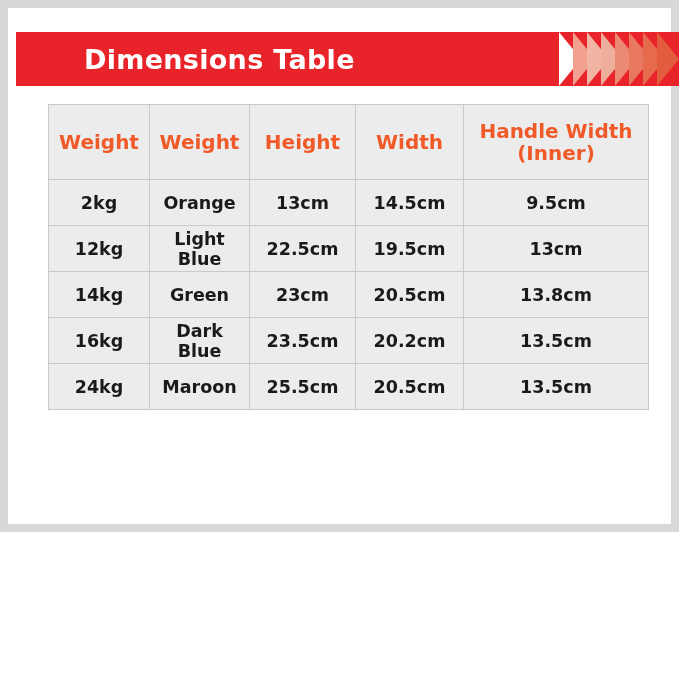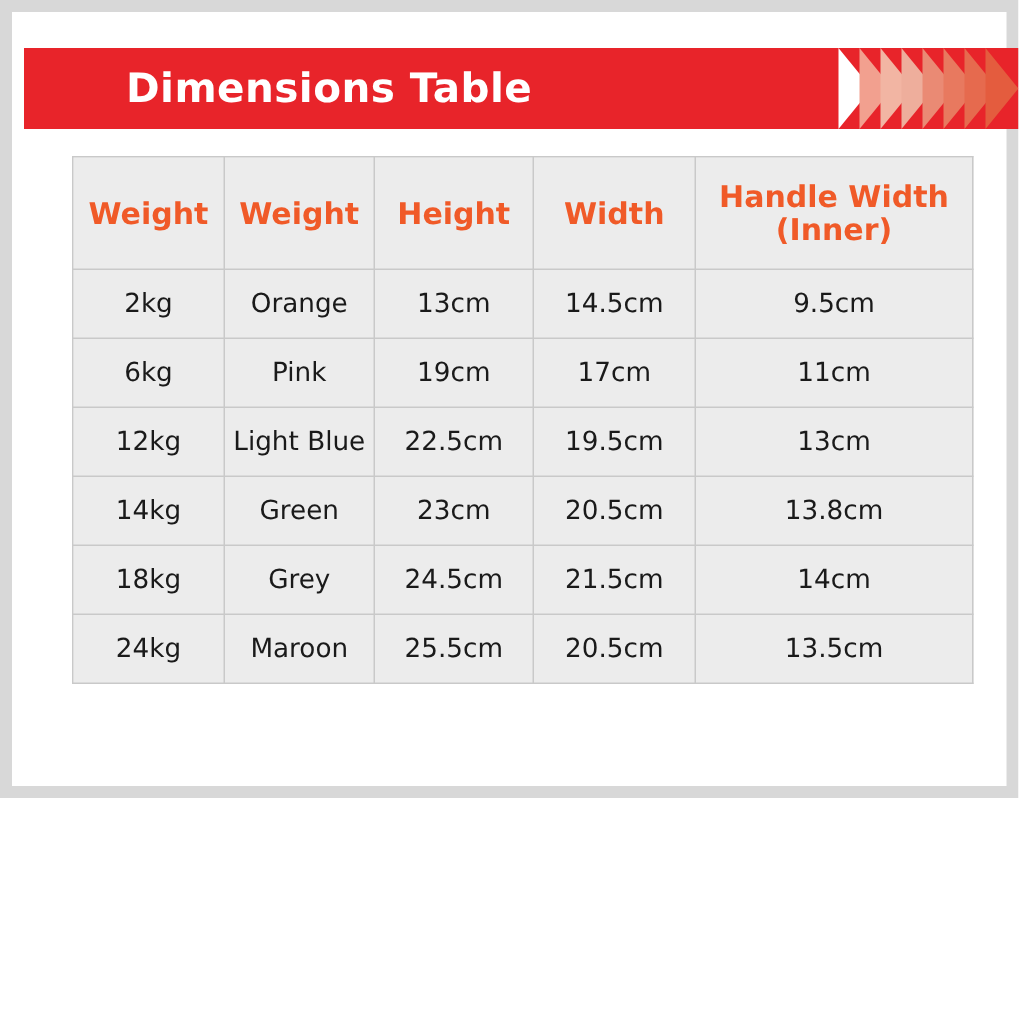--- a/index.html
+++ b/index.html
@@ -106,21 +106,21 @@
     font-weight: bold;
     height: 66px;
     line-height: 1.12;
     padding: 4px 2px;
   }
   table.dims tbody td {
     color: #1a1a1a;
     font-size: 17.5px;
     height: 41px;
     padding: 2px 2px;
-    font-weight: normal;
+    font-weight: bold;
   }
   .hdr-two-line span { display: block; }
 </style>
 </head>
 <body>
 
 <div class="page">
   <div class="inner">
 
     <div class="banner">
@@ -160,46 +160,39 @@
         </thead>
         <tbody>
           <tr>
             <td>2kg</td>
             <td>Orange</td>
             <td>13cm</td>
             <td>14.5cm</td>
             <td>9.5cm</td>
           </tr>
           <tr>
-            <td>6kg</td>
-            <td>Pink</td>
-            <td>19cm</td>
-            <td>17cm</td>
-            <td>11cm</td>
-          </tr>
-          <tr>
             <td>12kg</td>
             <td>Light Blue</td>
             <td>22.5cm</td>
             <td>19.5cm</td>
             <td>13cm</td>
           </tr>
           <tr>
             <td>14kg</td>
             <td>Green</td>
             <td>23cm</td>
             <td>20.5cm</td>
             <td>13.8cm</td>
           </tr>
           <tr>
-            <td>18kg</td>
-            <td>Grey</td>
-            <td>24.5cm</td>
-            <td>21.5cm</td>
-            <td>14cm</td>
+            <td>16kg</td>
+            <td>Dark Blue</td>
+            <td>23.5cm</td>
+            <td>20.2cm</td>
+            <td>13.5cm</td>
           </tr>
           <tr>
             <td>24kg</td>
             <td>Maroon</td>
             <td>25.5cm</td>
             <td>20.5cm</td>
             <td>13.5cm</td>
           </tr>
         </tbody>
       </table>

